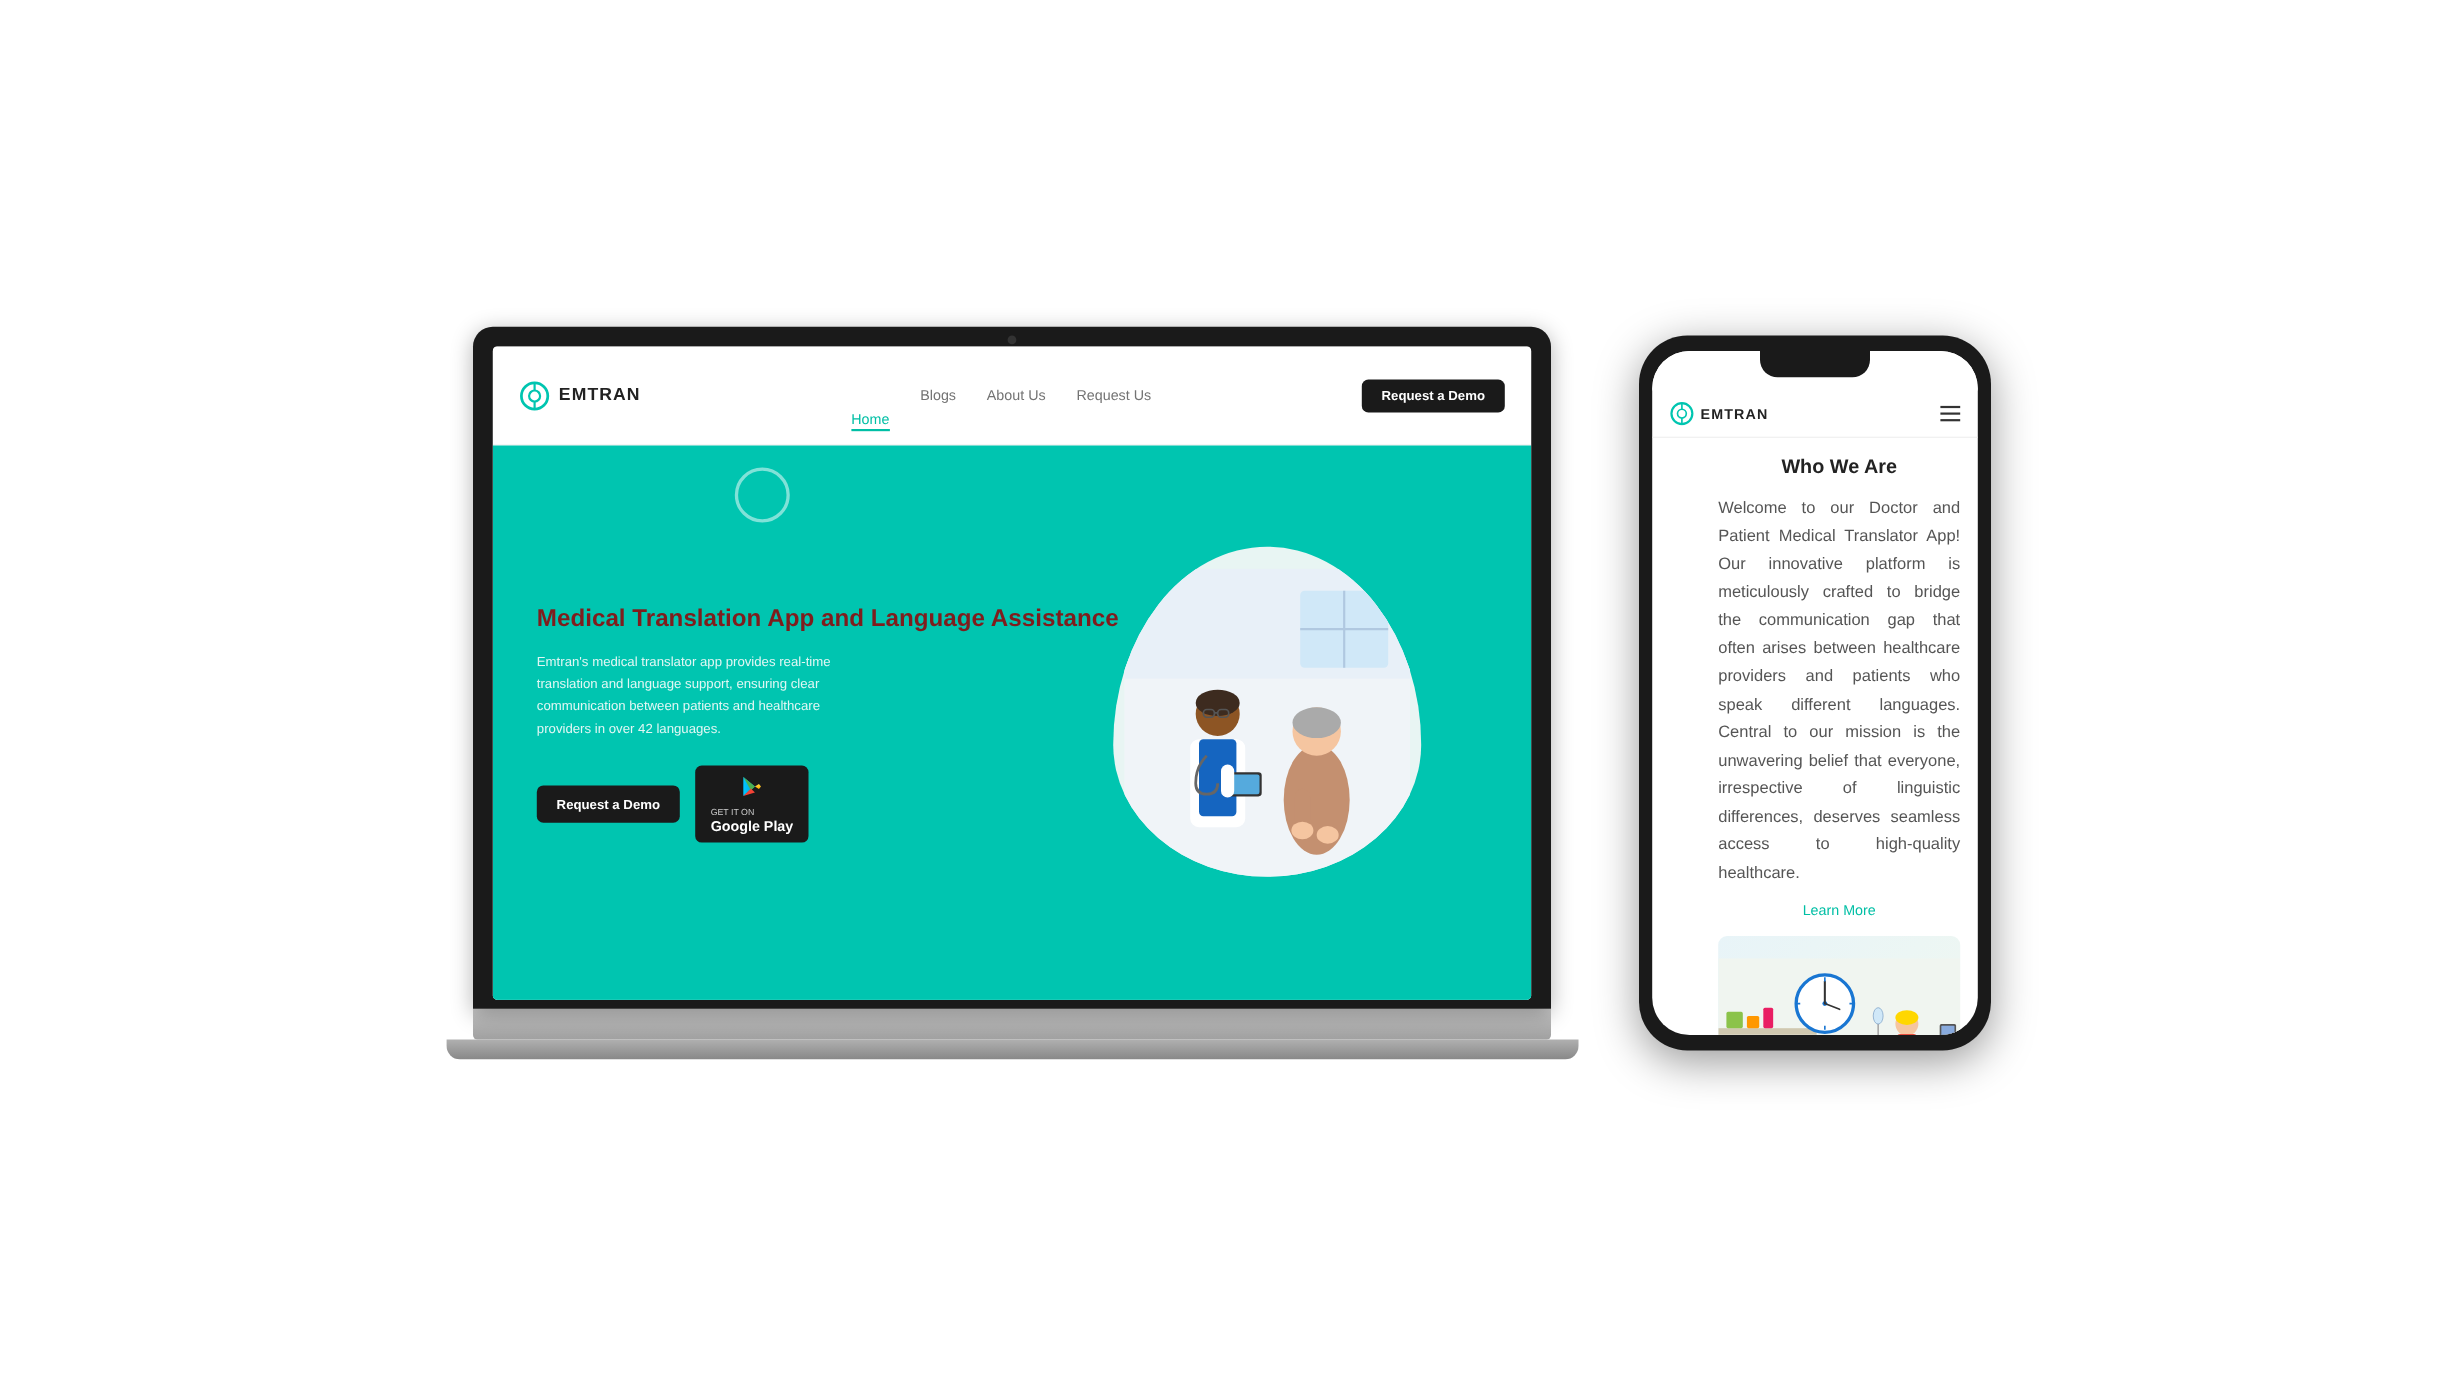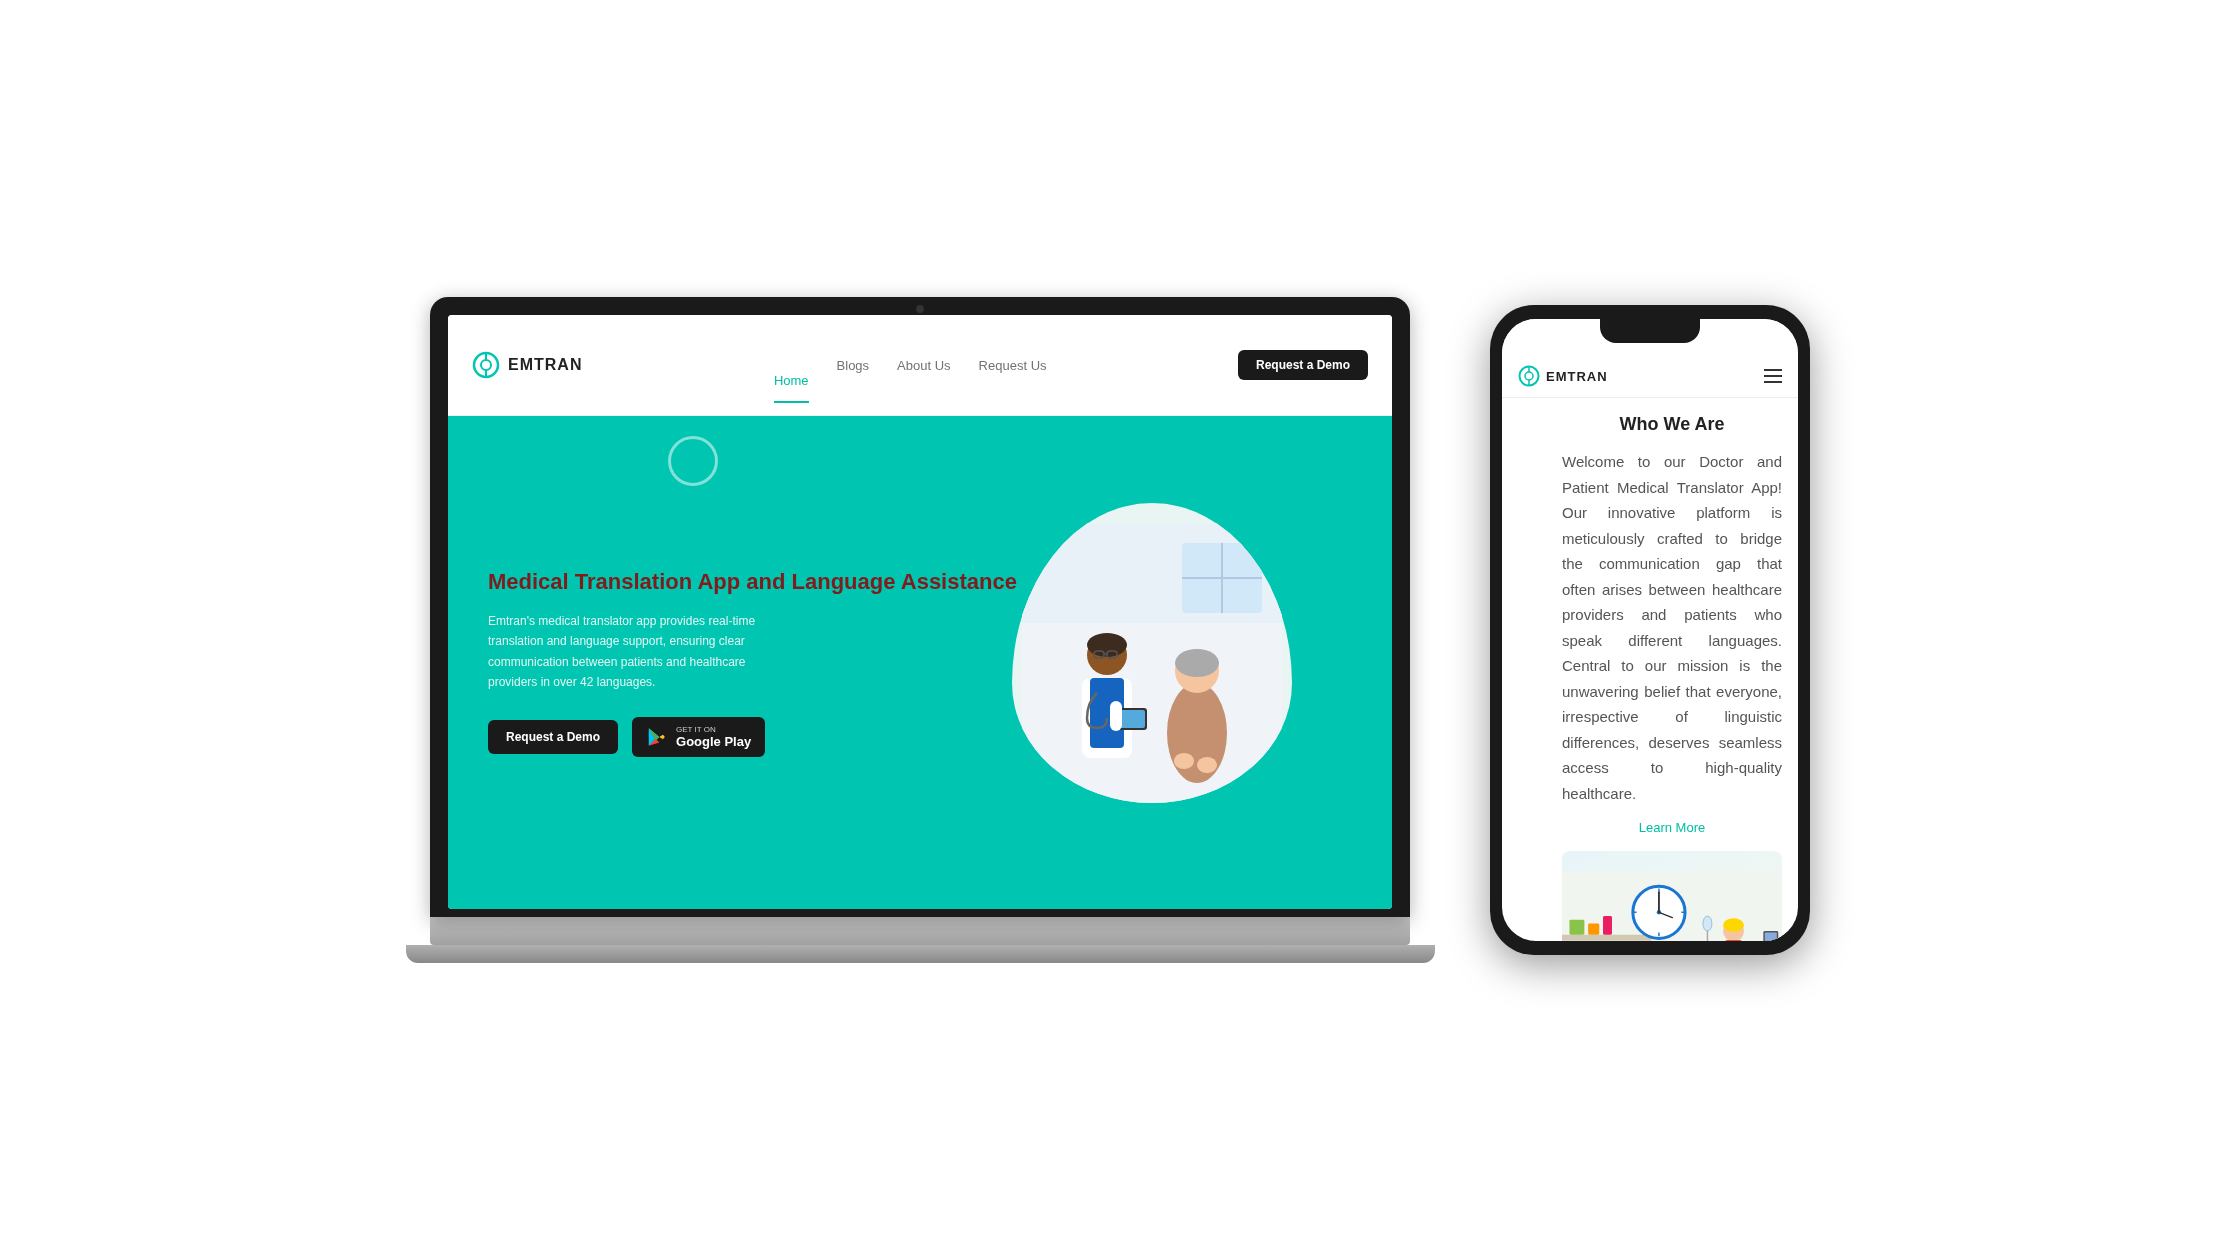--- a/index.html
+++ b/index.html
@@ -122,21 +122,21 @@
 
     .nav-link {
       font-size: 13px;
       color: #737373;
       text-decoration: none;
     }
 
     .nav-link.active {
       color: #00bfa5;
       border-bottom: 2px solid #00bfa5;
-      padding-bottom: 13px;
+      padding-bottom: 2px;
       margin-top: 46px;
     }
 
     .nav-cta {
       background: #1a1a1a;
       color: #fff;
       padding: 8px 18px;
       border-radius: 6px;
       font-size: 12px;
       font-weight: 600;
@@ -200,20 +200,21 @@
 
     .btn-google {
       background: #1a1a1a;
       color: #fff;
       padding: 8px 14px;
       border-radius: 6px;
       display: flex;
       align-items: center;
       gap: 8px;
       font-size: 10px;
+      flex-direction: column;
     }
 
     .google-play-icon {
       width: 22px;
       height: 22px;
     }
 
     .btn-google-text {
       display: flex;
       flex-direction: column;

